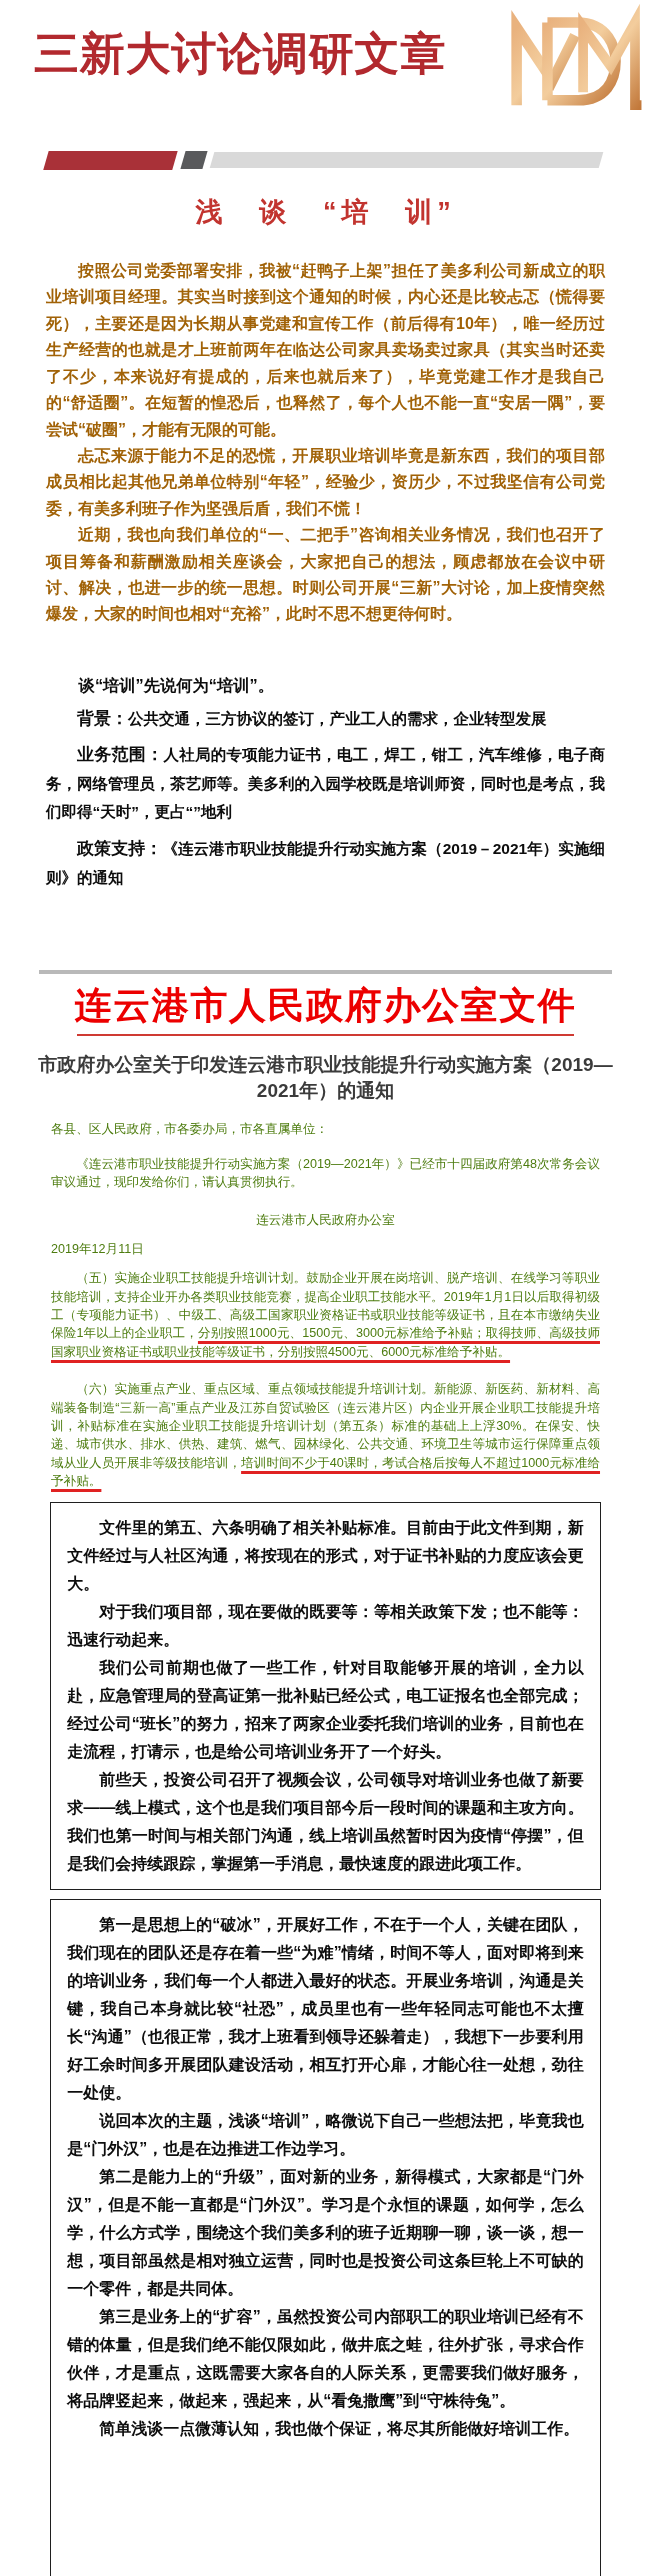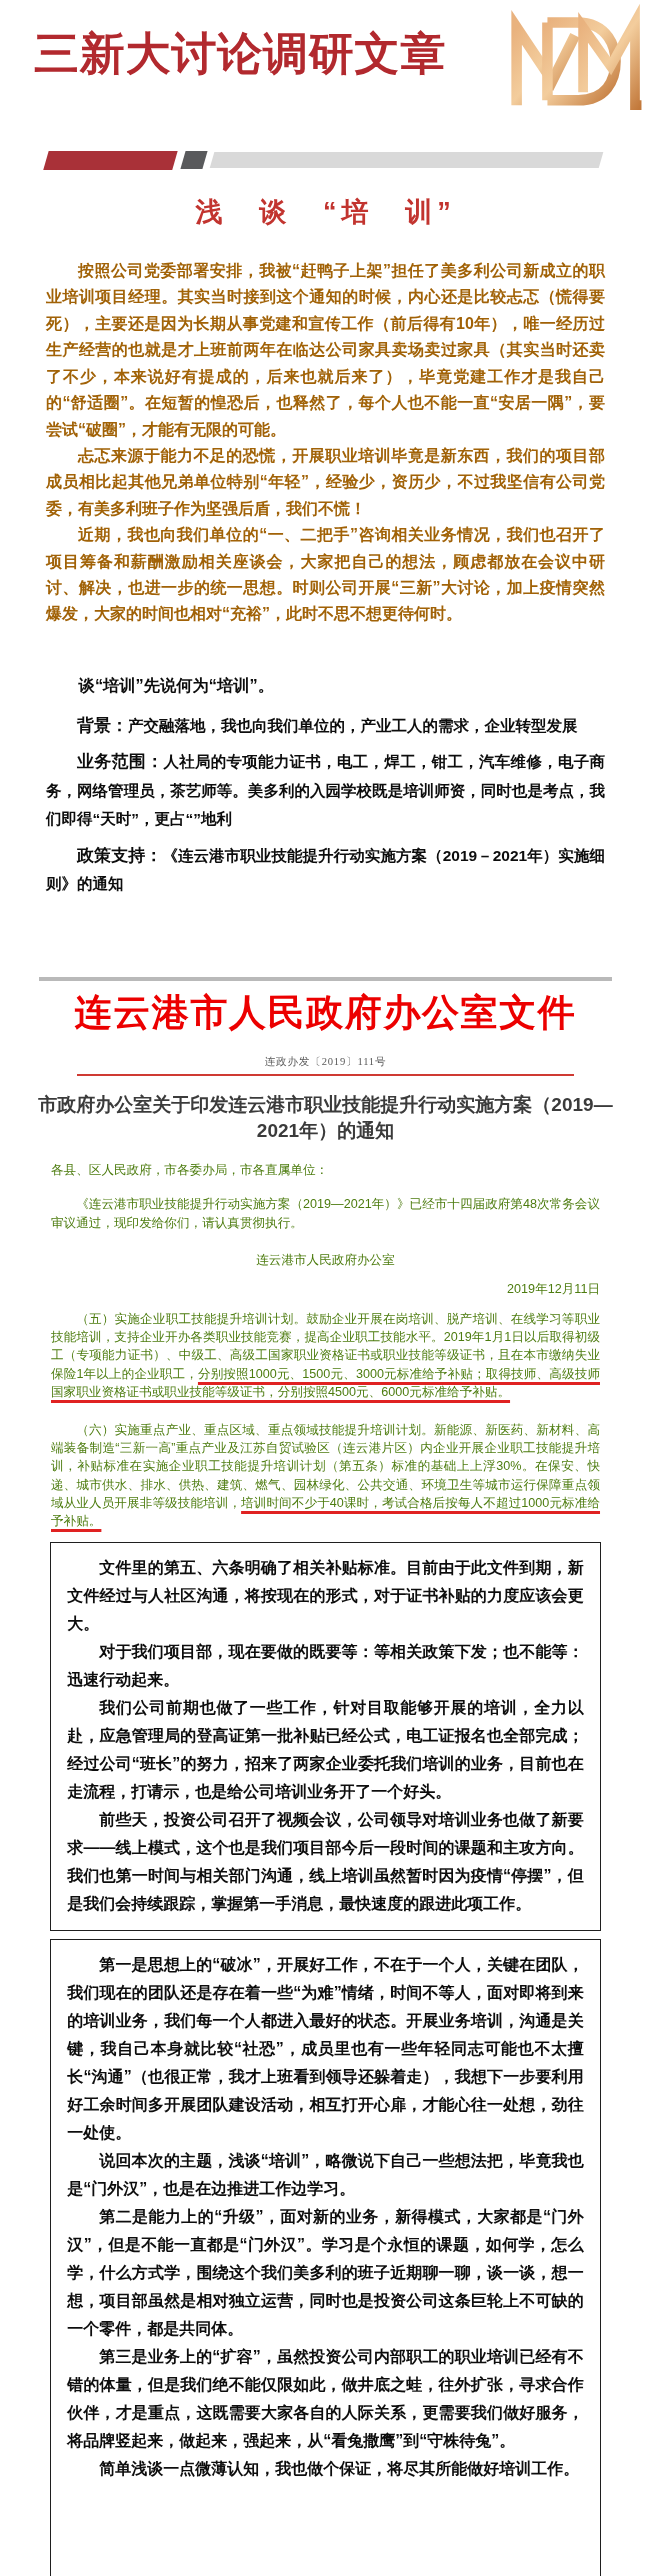--- a/index.html
+++ b/index.html
@@ -14,36 +14,36 @@
   
   .deco-bar{display:flex;align-items:center;margin:33px 0 0 46px;height:18.7px;}
   .deco-red{width:129px;height:18.7px;background:#a93138;transform:skewX(-16deg);}
   .deco-dark{width:22px;height:18px;background:#595a5c;margin-left:8.1px;transform:skewX(-16deg);}
   .deco-light{width:389px;height:16.3px;background:#d9d9d9;margin-left:7.3px;transform:skewX(-16deg);}
 
   
   .article-title{margin:24.4px 33px 0;text-align:center;font-size:27px;font-weight:900;color:#c2342f;letter-spacing:4.9px;}
   .article-body{margin:28px 46px 0;color:#a16207;}
   .article-body p{margin:0;font-size:16px;font-weight:700;line-height:26.4px;text-align:justify;text-indent:2em;}
-  .intro-heading{margin:47px 46px 15px;font-size:16.3px;font-weight:900;color:#0d0d0d;text-indent:2em;}
+  .intro-heading{margin:47px 46px 8px;font-size:16.3px;font-weight:900;color:#0d0d0d;text-indent:2em;}
   .info-item{margin:8.1px 46px 0;font-size:15.5px;font-weight:700;line-height:28.5px;text-align:justify;text-indent:2em;color:#0d0d0d;}
   .info-label{font-size:17px;font-weight:900;}
 
   
   .gov-doc{margin-top:78px;}
   .doc-topbar{height:4.1px;background:#b9b9b9;margin:0 39px;}
   .doc-masthead{margin:9.8px 24.4px 0;text-align:center;font-family:"Liberation Serif","DejaVu Serif",serif;font-weight:900;font-size:37px;line-height:1.2;color:#ec0000;letter-spacing:1.6px;}
   .doc-number{margin-top:19.5px;text-align:center;font-family:"Liberation Serif","DejaVu Serif",serif;font-size:10.6px;color:#5a5a5a;letter-spacing:0.8px;}
   .doc-redline{height:1.6px;background:#cf3a32;margin:5.7px 77px 0;}
   .doc-title{margin:16.3px 37px 0;text-align:center;font-size:19px;font-weight:700;color:#3b3b3b;}
   .doc-body{margin:0 51px;color:#4d7c0f;font-size:12.6px;line-height:18.3px;text-align:justify;}
   .doc-salutation{margin-top:16.3px;}
   .doc-par{margin-top:16.3px;text-indent:2em;}
   .doc-issuer{margin-top:19.5px;text-align:center;}
-  .doc-date{margin-top:10.6px;text-align:right;}
+  .doc-date{margin-top:10.6px;text-align:left;}
   .doc-clause{margin-top:11.4px;text-indent:2em;}
   .doc-clause.second{margin-top:19.5px;}
   .redline-u{text-decoration:underline;text-decoration-color:#e02222;text-decoration-thickness:3.3px;text-underline-offset:4.1px;}
 
   
   .comment-box{margin:11.4px 50px 0;border:1.6px solid #1f1f1f;padding:11.4px 16.3px;color:#0d0d0d;}
   .comment-box p{margin:0;font-size:16px;font-weight:700;line-height:28px;text-align:justify;text-indent:2em;}
   .comment-box.tall{margin-top:8.1px;padding-bottom:317px;}
 </style>
 </head>
@@ -79,33 +79,32 @@
 
   <div class="article-body">
     <p>按照公司党委部署安排，我被“赶鸭子上架”担任了美多利公司新成立的职业培训项目经理。其实当时接到这个通知的时候，内心还是比较忐忑（慌得要死），主要还是因为长期从事党建和宣传工作（前后得有10年），唯一经历过生产经营的也就是才上班前两年在临达公司家具卖场卖过家具（其实当时还卖了不少，本来说好有提成的，后来也就后来了），毕竟党建工作才是我自己的“舒适圈”。在短暂的惶恐后，也释然了，每个人也不能一直“安居一隅”，要尝试“破圈”，才能有无限的可能。</p>
     <p>忐忑来源于能力不足的恐慌，开展职业培训毕竟是新东西，我们的项目部成员相比起其他兄弟单位特别“年轻”，经验少，资历少，不过我坚信有公司党委，有美多利班子作为坚强后盾，我们不慌！</p>
     <p>近期，我也向我们单位的“一、二把手”咨询相关业务情况，我们也召开了项目筹备和薪酬激励相关座谈会，大家把自己的想法，顾虑都放在会议中研讨、解决，也进一步的统一思想。时则公司开展“三新”大讨论，加上疫情突然爆发，大家的时间也相对“充裕”，此时不思不想更待何时。</p>
   </div>
 
   <div class="intro-heading">谈“培训”先说何为“培训”。</div>
 
   <div class="info-item">
-    <span class="info-label">背景：</span><span class="info-text">产交融落地，我也向我们单位的，产业工人的需求，企业转型发展</span>
+    <span class="info-label">背景：</span><span class="info-text">公共交通，三方协议的签订，产业工人的需求，企业转型发展</span>
   </div>
   <div class="info-item">
     <span class="info-label">业务范围：</span><span class="info-text">人社局的专项能力证书，电工，焊工，钳工，汽车维修，电子商务，网络管理员，茶艺师等。美多利的入园学校既是培训师资，同时也是考点，我们即得“天时”，更占“”地利</span>
   </div>
   <div class="info-item">
     <span class="info-label">政策支持：</span><span class="info-text">《连云港市职业技能提升行动实施方案（2019－2021年）实施细则》的通知</span>
   </div>
 
   <div class="gov-doc">
     <div class="doc-topbar"></div>
     <div class="doc-masthead">连云港市人民政府办公室文件</div>
-    <div class="doc-number">连政办发〔2019〕111号</div>
     <div class="doc-redline"></div>
     <div class="doc-title">市政府办公室关于印发连云港市职业技能提升行动实施方案（2019—2021年）的通知</div>
 
     <div class="doc-body">
       <div class="doc-salutation">各县、区人民政府，市各委办局，市各直属单位：</div>
       <div class="doc-par">《连云港市职业技能提升行动实施方案（2019—2021年）》已经市十四届政府第48次常务会议审议通过，现印发给你们，请认真贯彻执行。</div>
       <div class="doc-issuer">连云港市人民政府办公室</div>
       <div class="doc-date">2019年12月11日</div>
 
       <div class="doc-clause">

